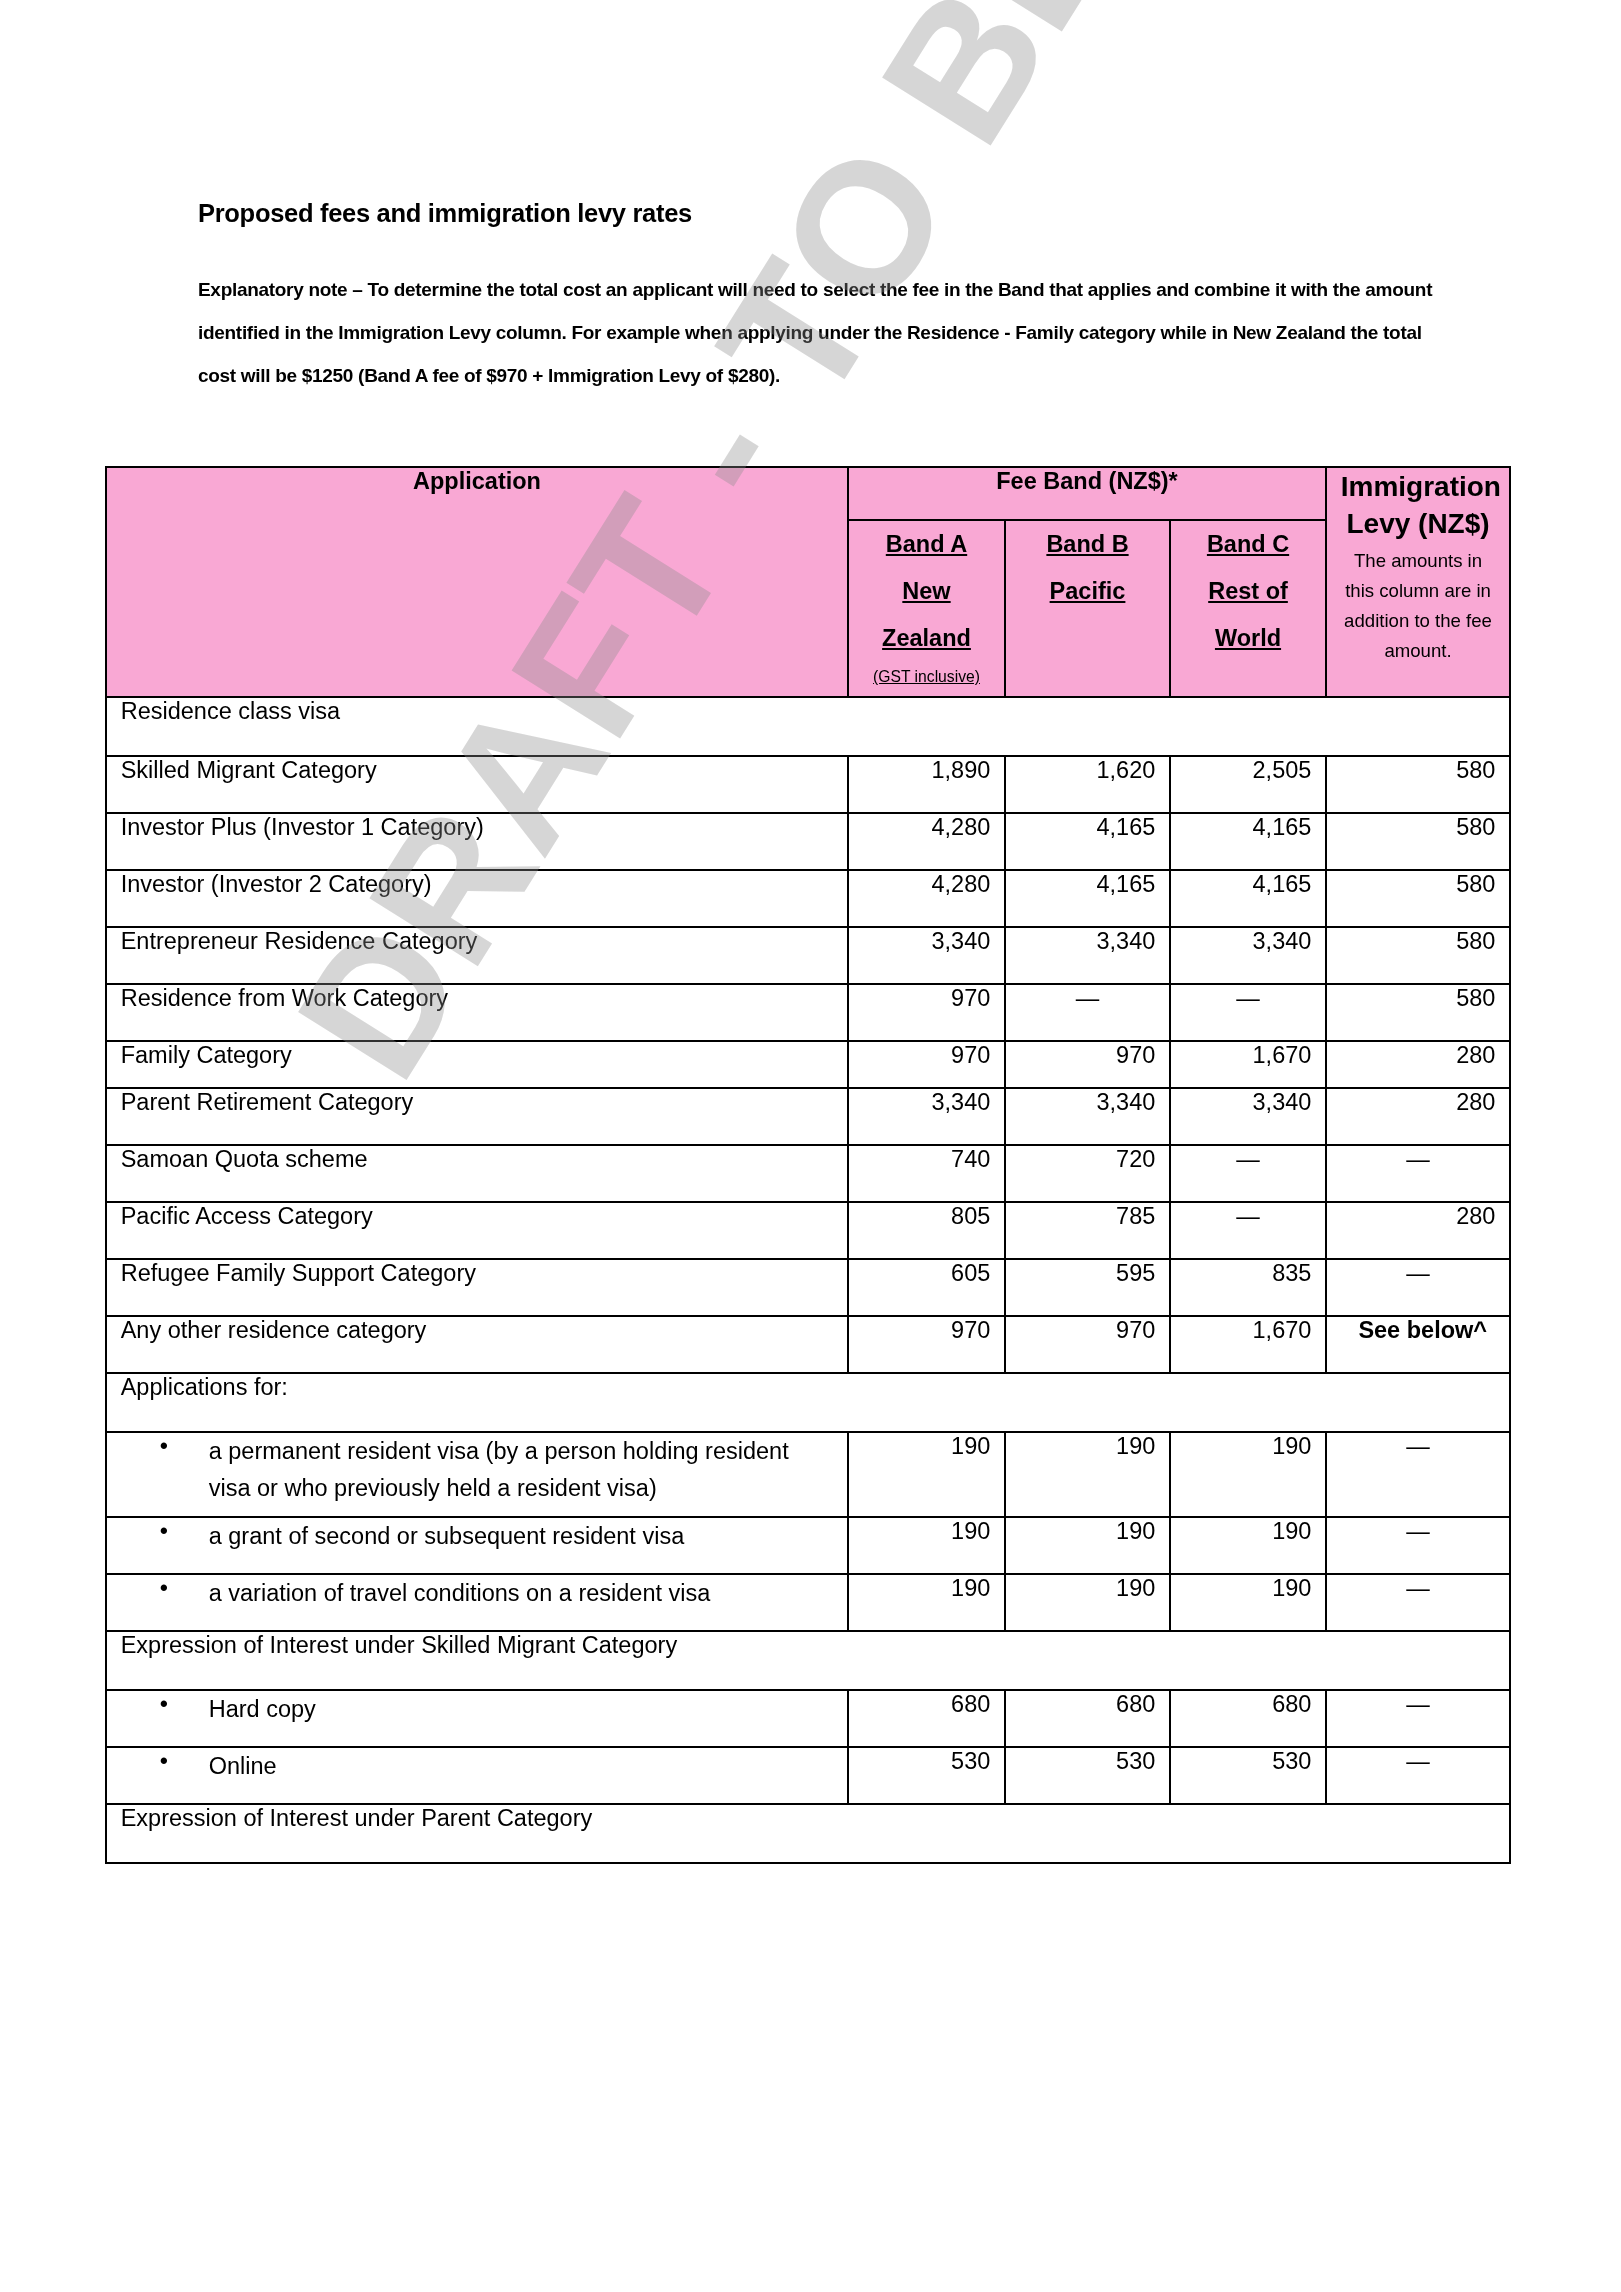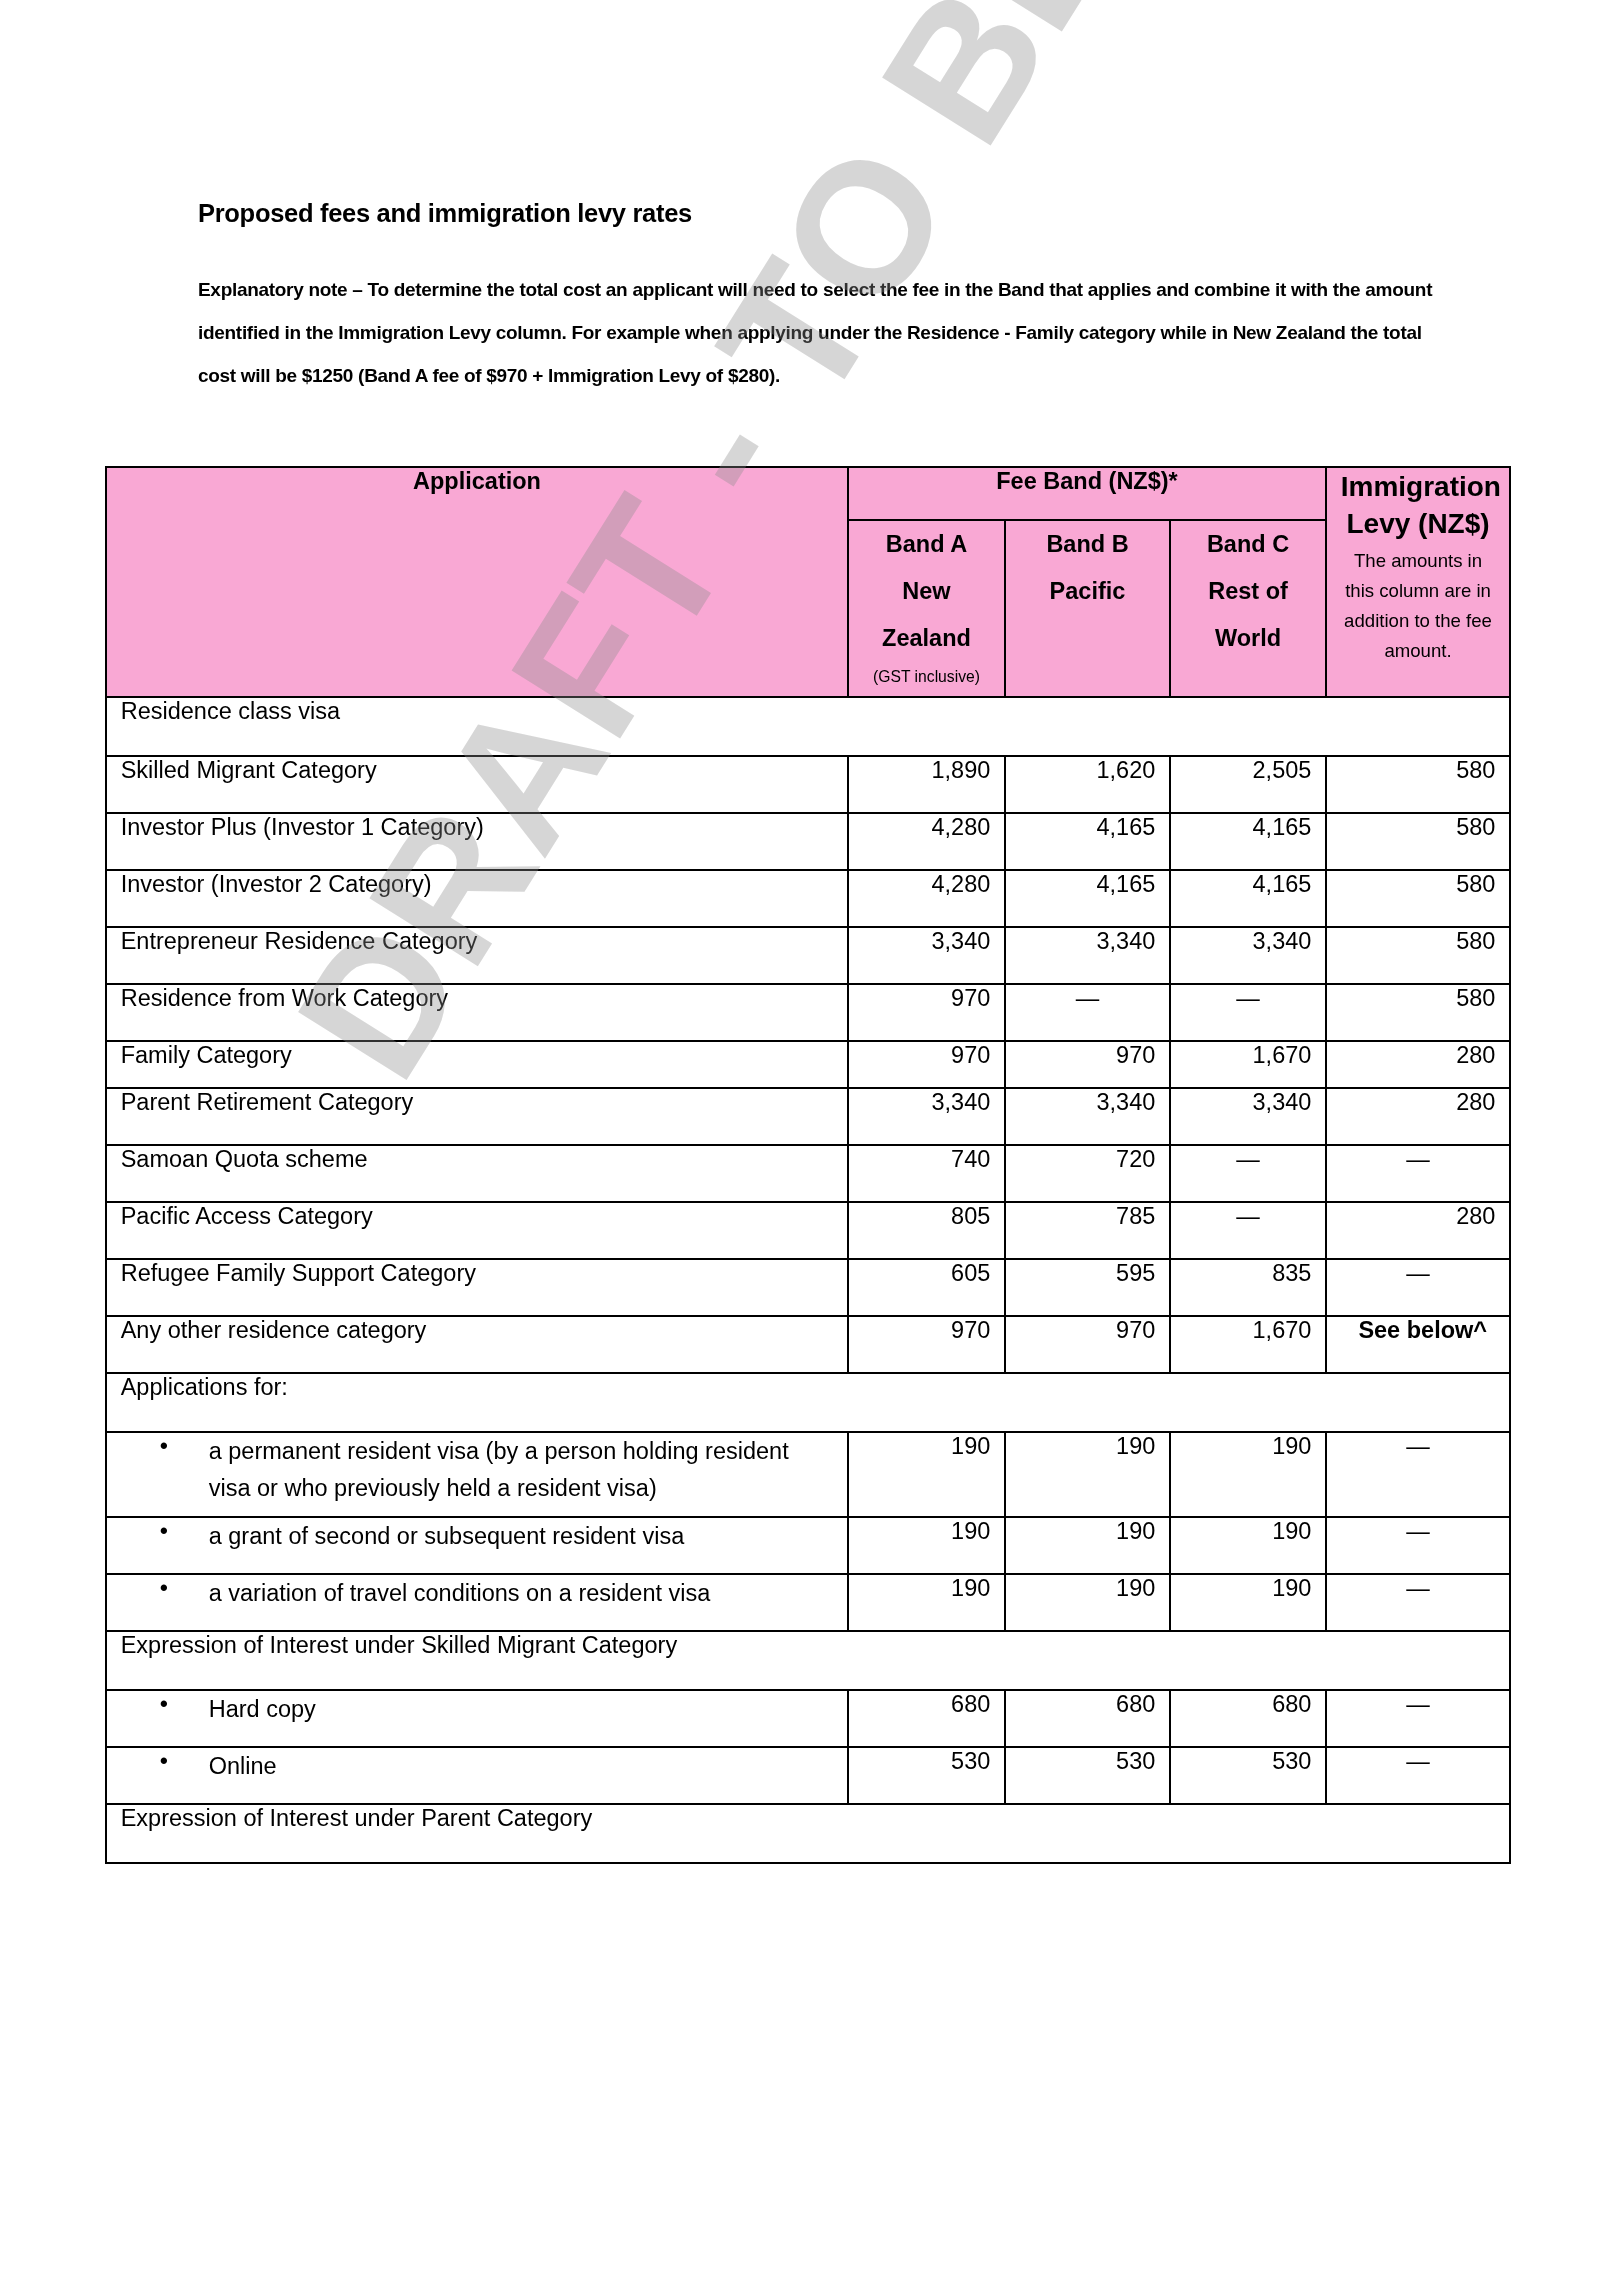--- a/index.html
+++ b/index.html
@@ -10,21 +10,21 @@
                  line-height: 43px; letter-spacing: -0.3px; }
   table.fees { position: absolute; left: 105px; top: 466px; width: 1404px; border-collapse: collapse;
                font-size: 23.5px; table-layout: fixed; }
   table.fees td, table.fees th { border: 2px solid #000; vertical-align: top; padding: 0 13.7px; }
   table.fees th { background: #f9a8d4; font-weight: bold; text-align: center; }
   th.app-head { vertical-align: middle; height: 228px; }
   th.feeband-head { text-align: center; height: 51px; vertical-align: top; padding-top: 11.8px; font-weight: bold; }
   th.levy-head { text-align: center; padding: 9.8px 5.9px 0 5.9px; }
   th.levy-head .levy-title { font-size: 28px; line-height: 37px; display: block; }
   th.levy-head .levy-note { font-weight: normal; font-size: 18.6px; line-height: 30px; display: block; margin-top: 3.9px; }
-  th.band { padding-top: 13.7px; line-height: 47px; font-size: 23.5px; }
+  th.band { padding-top: 13.7px; line-height: 47px; font-size: 23.5px; text-decoration: underline; }
   th.band .gst { font-weight: normal; font-size: 15.7px; line-height: 29px; display: block; }
   td.section { font-weight: normal; height: 57px; padding-top: 11.8px; }
   td.label { padding-top: 11.8px; margin-top: 28px; }
   td.num { text-align: right; padding-top: 11.8px; }
   td.dash { text-align: center; padding-top: 11.8px; }
   td.dash-top { text-align: center; padding-top: 2px; }
   tr.r68 td { height: 55px; }
   tr.r58 td { height: 45px; }
   tr.r97 td { height: 83px; }
   .bullet-row { display: flex; }

